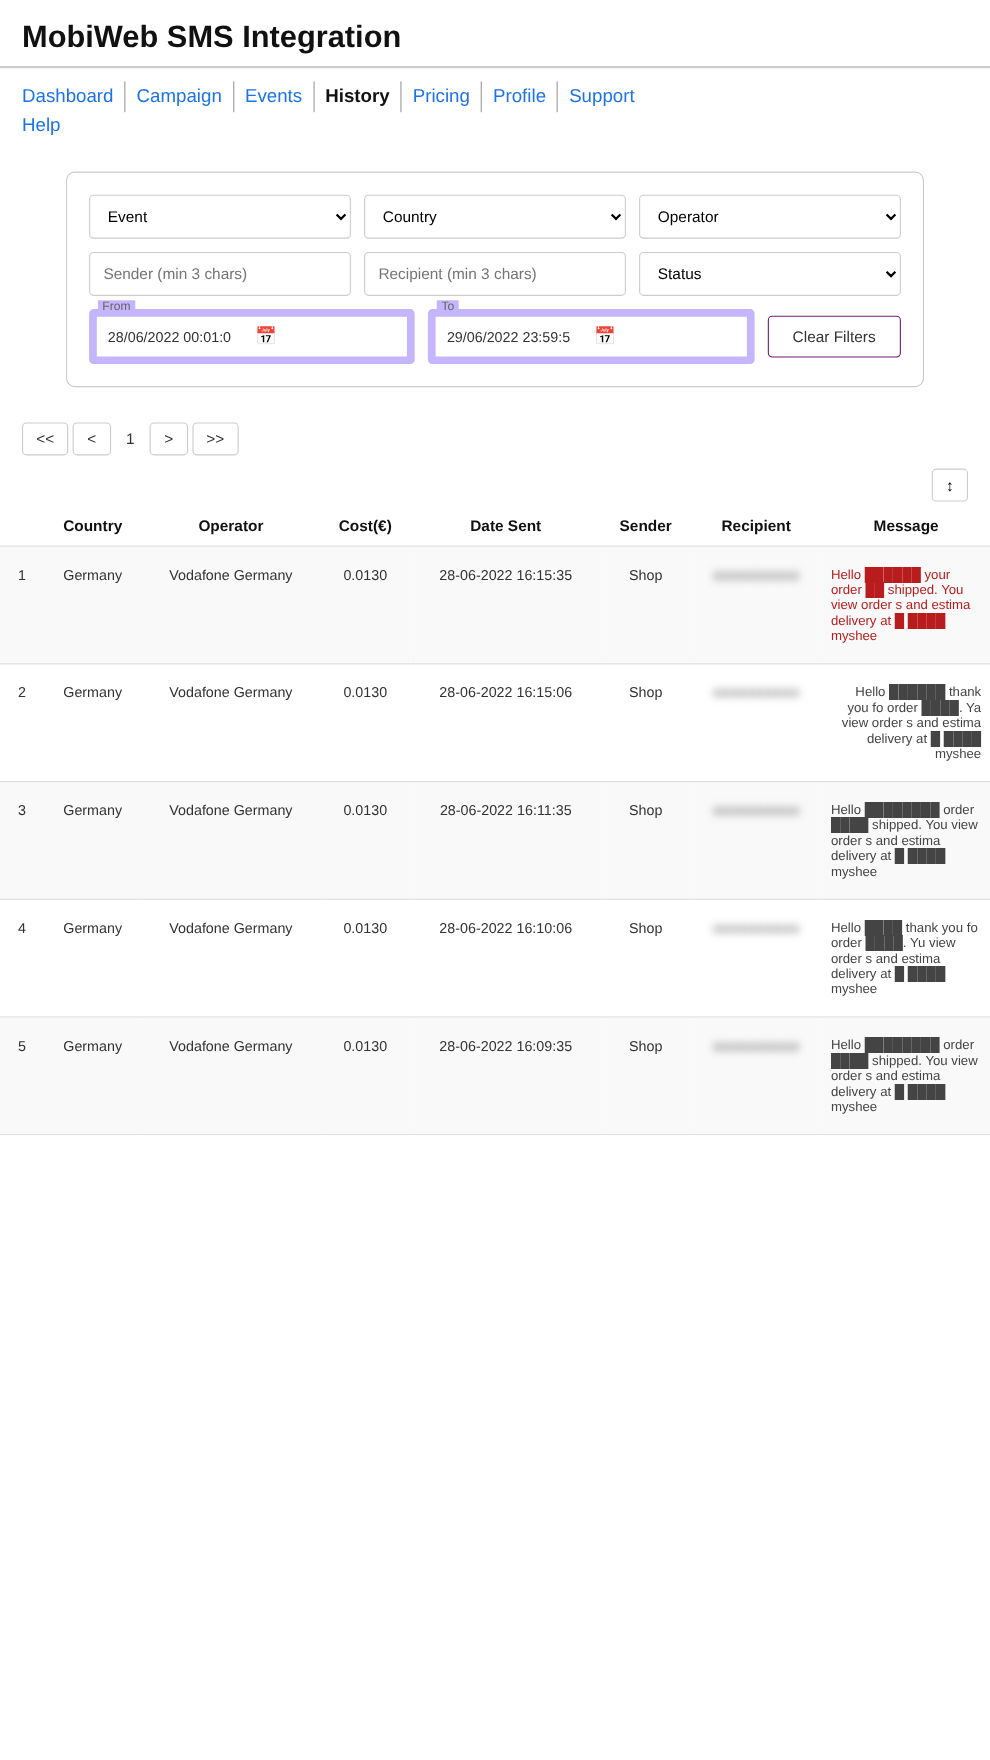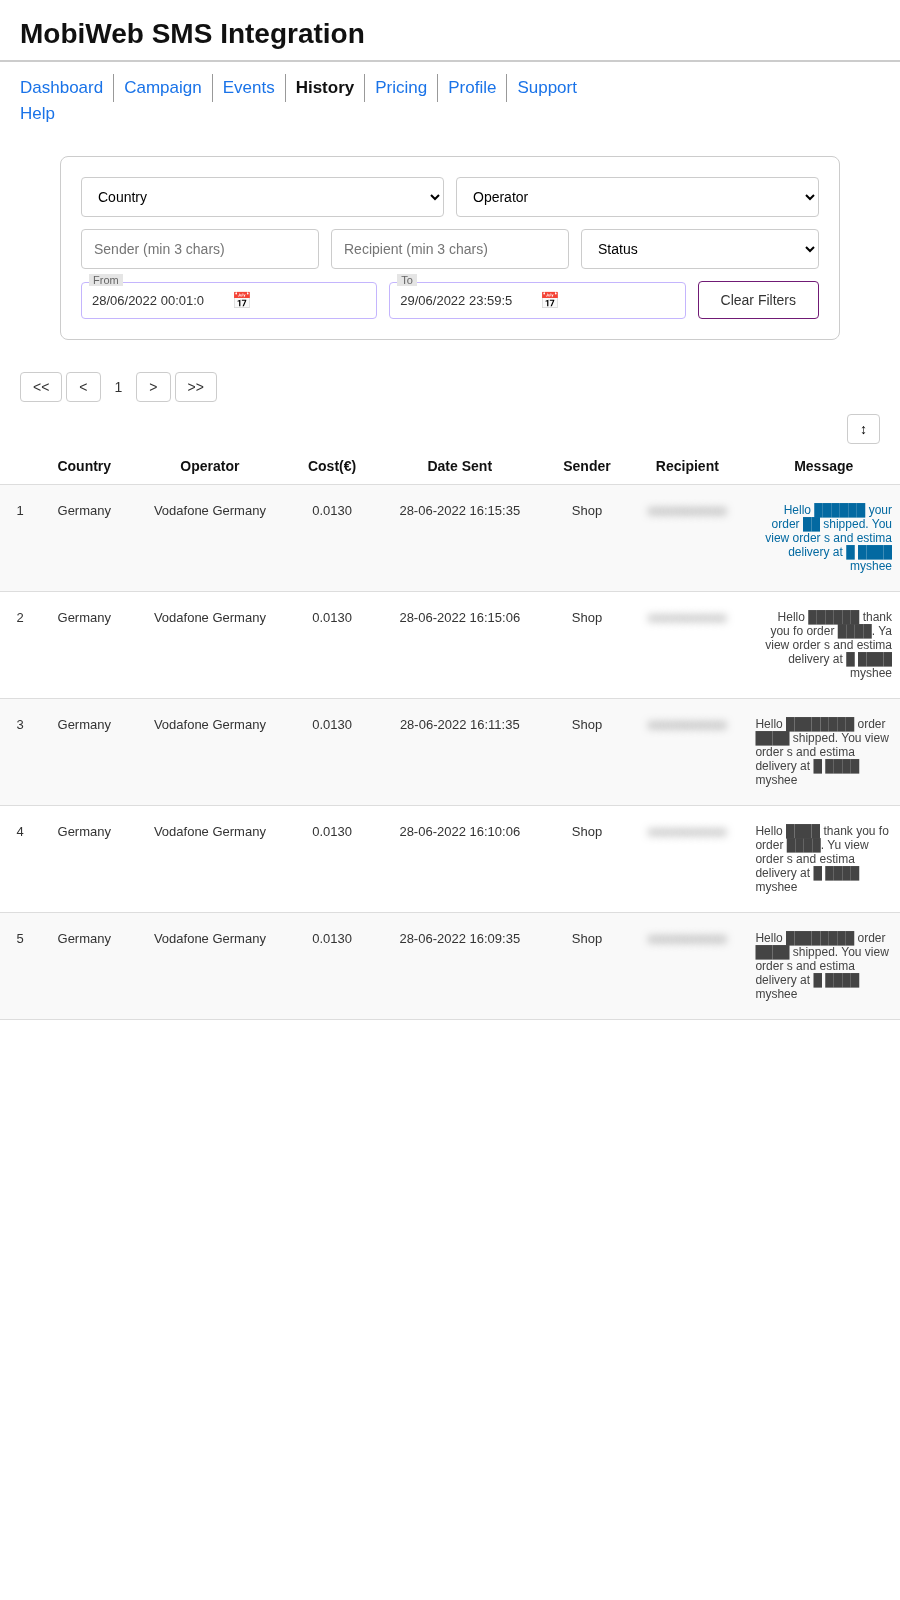--- a/index.html
+++ b/index.html
@@ -88,29 +88,29 @@
       gap: 12px;
     }
     .date-field-wrapper {
       position: relative;
       flex: 1;
     }
     .date-label {
       position: absolute;
       top: -8px;
       left: 8px;
-      background: #e5e5e5;
+      background: #c4b5fd;
       padding: 0 4px;
       font-size: 11px;
       color: #666;
     }
     .date-input-row {
       display: flex;
       align-items: center;
-      border: 1px solid #c4b5fd;
+      border: 7px solid #c4b5fd;
       border-radius: 4px;
       padding: 8px 10px;
       font-size: 13px;
       gap: 6px;
     }
     .date-input-row span {
       flex: 1;
     }
     .calendar-icon {
       color: #555;
@@ -230,20 +230,23 @@
   <a class="nav-item">Pricing</a>
   <a class="nav-item">Profile</a>
   <a class="nav-item">Support</a>
 </div>
 <div class="nav-second-row">
   <a class="nav-item">Help</a>
 </div>
 
 <div class="filter-section">
   <div class="filter-row">
+    <select class="filter-select">
+      <option>Event</option>
+    </select>
     <select class="filter-select">
       <option>Country</option>
     </select>
     <select class="filter-select">
       <option>Operator</option>
     </select>
   </div>
   <div class="filter-row">
     <input class="filter-input" type="text" placeholder="Sender (min 3 chars)" style="">
     <input class="filter-input" type="text" placeholder="Recipient (min 3 chars)" style="">
@@ -298,21 +301,21 @@
     </thead>
     <tbody id="table-body">
     <tr>
           <td>1</td>
           <td>Germany</td>
           <td>Vodafone Germany</td>
           <td>0.0130</td>
           <td>28-06-2022 16:15:35</td>
           <td>Shop</td>
           <td class="recipient-blur">●●●●●●●●●●</td>
-          <td class="message-col" style="font-size: 12px; text-align: right; max-width: 120px; word-break: break-word; color: #0369a1;">Hello ██████ your order ██ shipped. You view order s and estima delivery at █ ████ myshee</td>
+          <td class="message-col" style="font-size: 12px; text-align: left; max-width: 120px; word-break: break-word; color: #b91c1c;">Hello ██████ your order ██ shipped. You view order s and estima delivery at █ ████ myshee</td>
         </tr>
         <tr>
           <td>2</td>
           <td>Germany</td>
           <td>Vodafone Germany</td>
           <td>0.0130</td>
           <td>28-06-2022 16:15:06</td>
           <td>Shop</td>
           <td class="recipient-blur">●●●●●●●●●●</td>
           <td class="message-col" style="font-size: 12px; text-align: right; max-width: 120px; word-break: break-word; color: rgb(68, 68, 68);">Hello ██████ thank you fo order ████. Ya view order s and estima delivery at █ ████ myshee</td>

